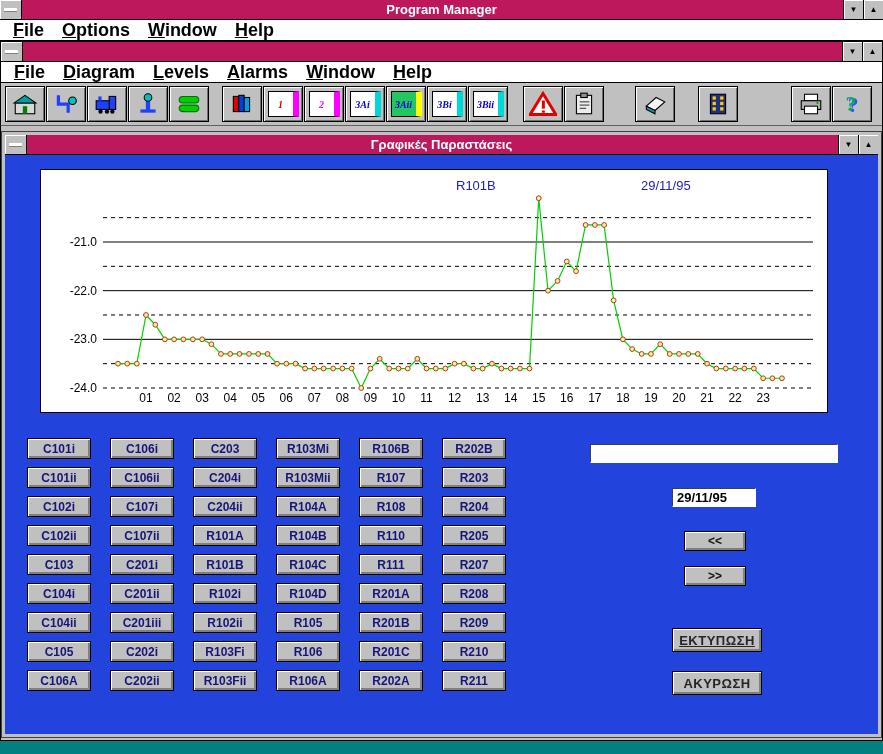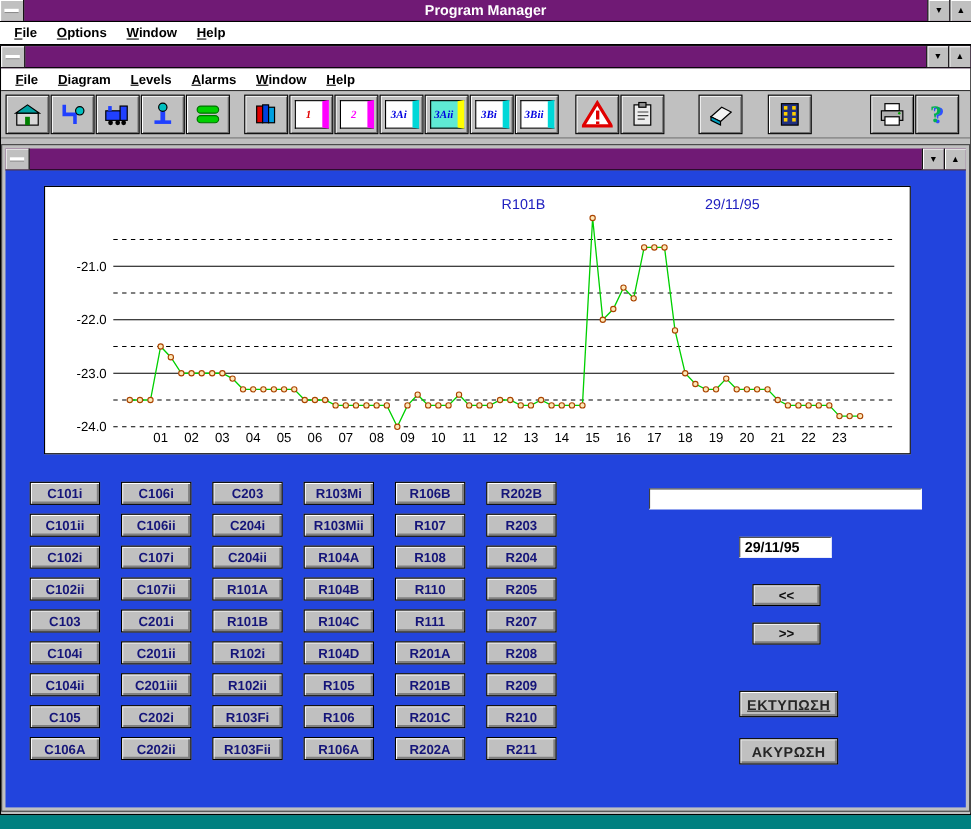--- a/index.html
+++ b/index.html
@@ -1,55 +1,55 @@
 <!DOCTYPE html>
 <html><head>
 <meta charset="utf-8">
 <style>
   html,body{margin:0;padding:0;background:#555;}
   .screen{position:relative;width:883px;height:754px;background:#008080;
     font-family:"Liberation Sans",sans-serif;overflow:hidden;}
 
   
-  .titlebar{height:19px;background:#701a75;display:flex;align-items:center;
+  .titlebar{height:19px;background:#be185d;display:flex;align-items:center;
     position:relative;border-bottom:1px solid #000;}
   .titlebar .title{position:absolute;left:0;right:0;text-align:center;color:#fff;
     font-weight:bold;font-size:13px;pointer-events:none;}
   .sysbox{width:21px;height:100%;background:#c0c0c0;border-right:1px solid #000;
     display:flex;align-items:center;justify-content:center;box-shadow:inset 1px 1px 0 #fff;}
   .sysbox .dash{width:13px;height:3px;background:#fff;border-bottom:1px solid #808080;}
   .tb-ctrls{margin-left:auto;display:flex;height:100%;}
   .tb-ctrl{width:19px;height:100%;background:#c0c0c0;border-left:1px solid #000;
     box-shadow:inset 1px 1px 0 #fff;display:flex;align-items:center;justify-content:center;
     font-size:8px;color:#000;}
 
   
   .menubar{height:20px;background:#fff;border-bottom:1px solid #000;
     display:flex;align-items:center;padding-left:4px;}
-  .menu-item{display:inline-block;padding:2px 9px;font-size:12px;font-weight:bold;color:#000;cursor:default;}
+  .menu-item{display:inline-block;padding:2px 9px;font-size:18px;font-weight:bold;color:#000;cursor:default;}
   .menu-item::first-letter{text-decoration:underline;}
 
   
   .theomeat-window{position:relative;width:881px;height:698px;border:1px solid #000;background:#c0c0c0;}
 
   
   .toolbar{height:42px;background:#c0c0c0;border-bottom:1px solid #606060;
     display:flex;align-items:center;padding:0 4px;}
   .tool-btn{width:40px;height:36px;margin-right:1px;background:#c0c0c0;border:1px solid #000;
     box-shadow:inset 1px 1px 0 #fff,inset -1px -1px 0 #707070;
     display:flex;align-items:center;justify-content:center;padding:0;cursor:pointer;}
   .gap-a{margin-left:12px;} .gap-b{margin-left:14px;} .gap-c{margin-left:30px;}
   .gap-d{margin-left:22px;} .gap-e{margin-left:52px;}
   .tile{width:24px;height:24px;background:#fff;border:1px solid #000;border-right:6px solid #ff00ff;
     display:flex;align-items:center;justify-content:center;}
   .tile-label{font:italic bold 10px "Liberation Serif",serif;}
   .t1 .tile-label{color:#e00000;}
   .t2 .tile-label{color:#ff00ff;}
   .tc{border-right-color:#00d8d8;text-align:center;} .tc .tile-label{color:#0000e0;}
-  .ty{background:#5eead4;border-right-color:#ffff00;} .ty .tile-label{color:#0000e0;}
+  .ty{background:#22c55e;border-right-color:#ffff00;} .ty .tile-label{color:#0000e0;}
 
   
   .tm-client{position:relative;height:613px;background:#c0c0c0;}
   .child-window{position:absolute;left:1px;right:1px;top:6px;bottom:2px;
     border:3px solid #c0c0c0;outline:1px solid #404040;background:#c0c0c0;}
   .child-client{position:relative;background:#2244dd;height:calc(100% - 20px);overflow:hidden;}
 
   
   .chart-panel{position:absolute;left:35px;top:14px;width:786px;height:242px;
     background:#fff;border:1px solid #000;}
@@ -252,20 +252,21 @@
       </button>
     </div>
 
     <div class="tm-client">
       <div class="child-window">
 
         <div class="titlebar">
           <div class="sysbox">
               <div class="dash"></div>
             </div>
+          <div class="title">Γραφικές Παραστάσεις</div>
           <div class="tb-ctrls">
             <div class="tb-ctrl">▼</div>
             <div class="tb-ctrl">▲</div>
           </div>
         </div>
 
         <div class="child-client">
 
           <div class="chart-panel">
             <svg width="786" height="242">

